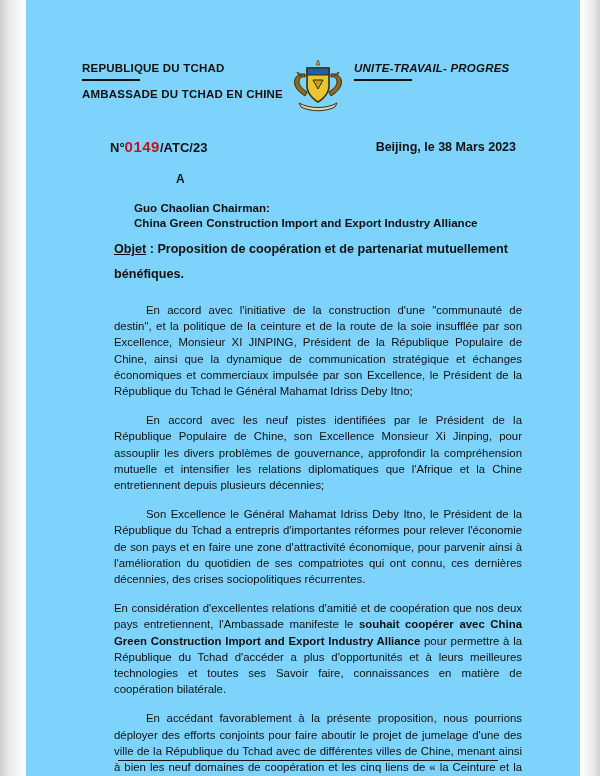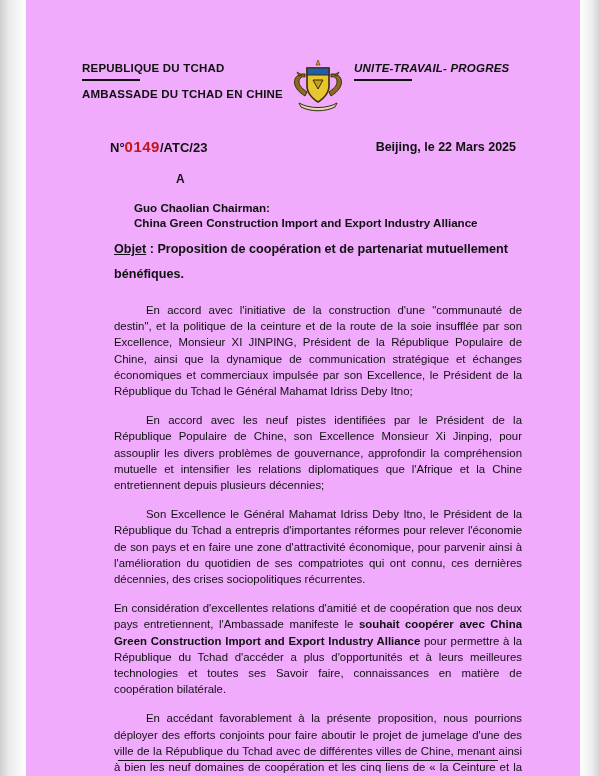--- a/index.html
+++ b/index.html
@@ -4,21 +4,21 @@
 <style>
   html, body {
     margin: 0;
     padding: 0;
     background: #b9b9b9;
   }
   .page {
     position: relative;
     width: 600px;
     height: 776px;
-    background: #f0abfc;
+    background: #7dd3fc;
     overflow: hidden;
     font-family: "Liberation Sans", sans-serif;
     color: #101010;
   }
   
   .page::before {
     content: "";
     position: absolute;
     left: 0; top: 0; bottom: 0;
     width: 26px;
@@ -242,21 +242,21 @@
       </div>
 
       <div class="hdr-right">
         <div class="line1">UNITE-TRAVAIL- PROGRES</div>
         <div class="rule"></div>
       </div>
     </div>
 
     <div class="refline">
       <div class="ref"><span class="small">N°</span><span class="num">0149</span><span class="small">/ATC/23</span></div>
-      <div class="place">Beijing, le 22 Mars 2025</div>
+      <div class="place">Beijing, le 38 Mars 2023</div>
     </div>
 
     <div class="a-marker">A</div>
     <div class="addressee">
       <div>Guo Chaolian Chairman:</div>
       <div>China Green Construction Import and Export Industry Alliance</div>
     </div>
 
     <div class="objet"><span class="lbl">Objet</span><span> : Proposition de coopération et de partenariat mutuellement bénéfiques.</span></div>
 

